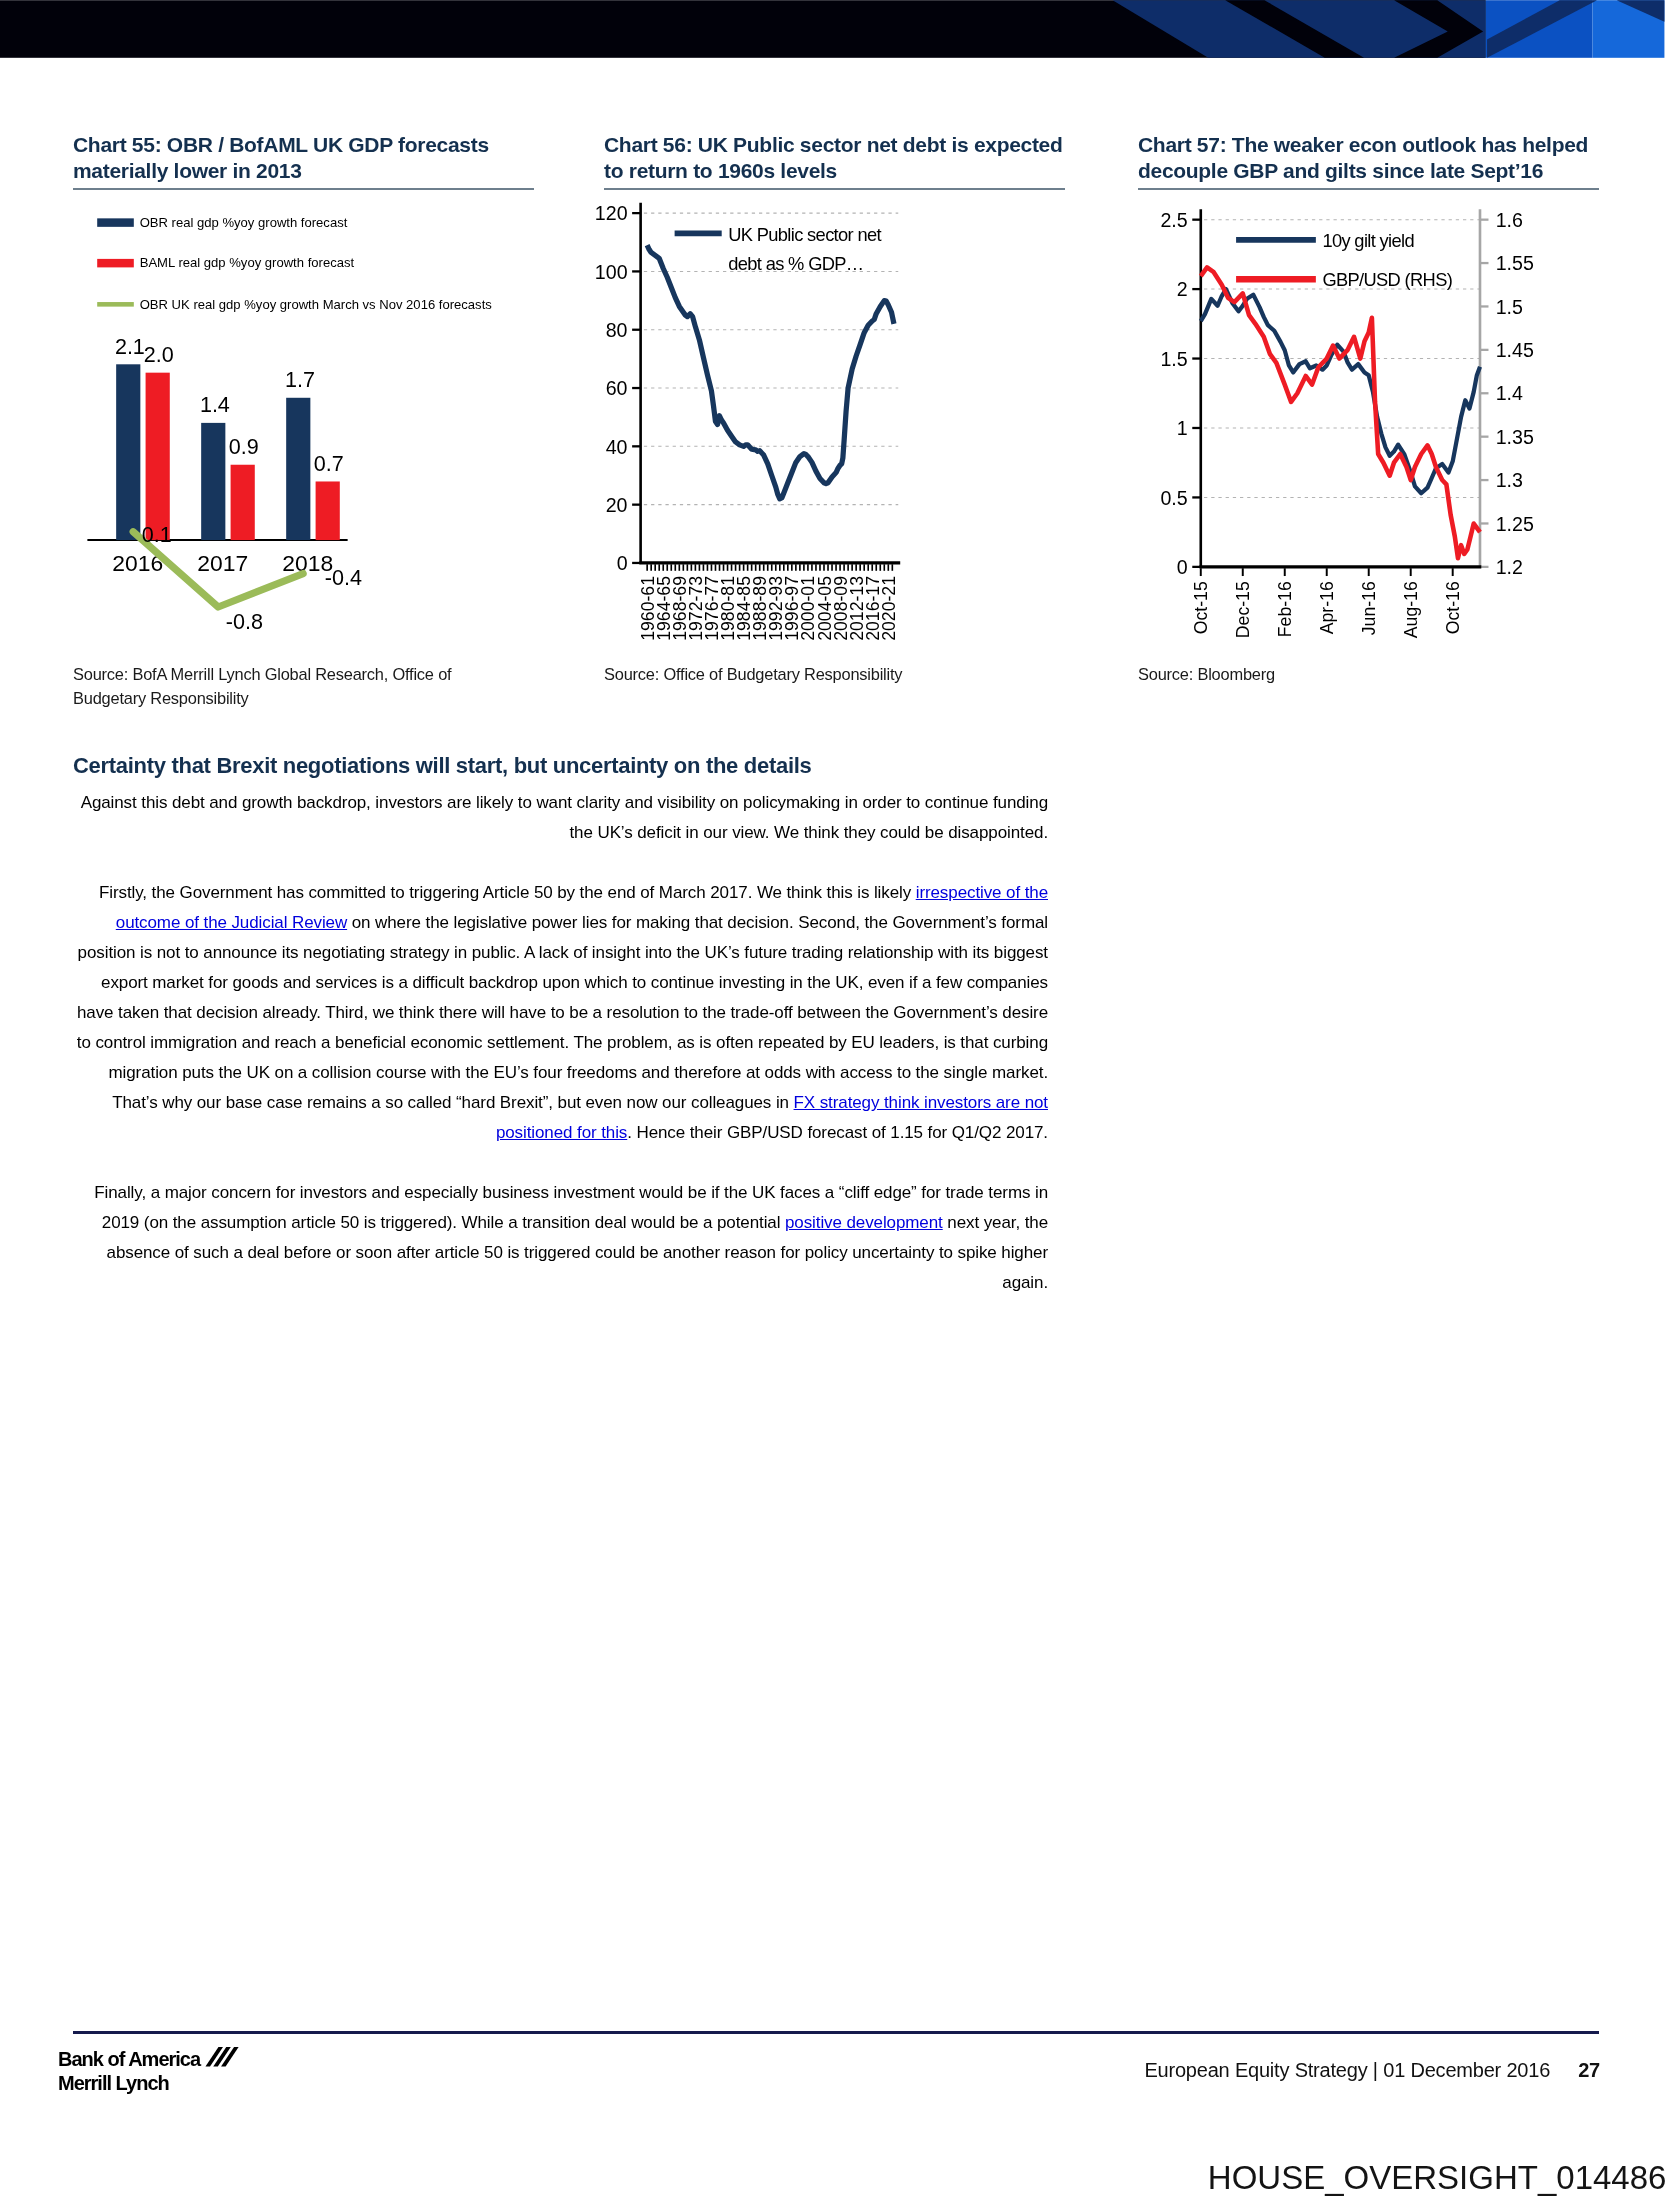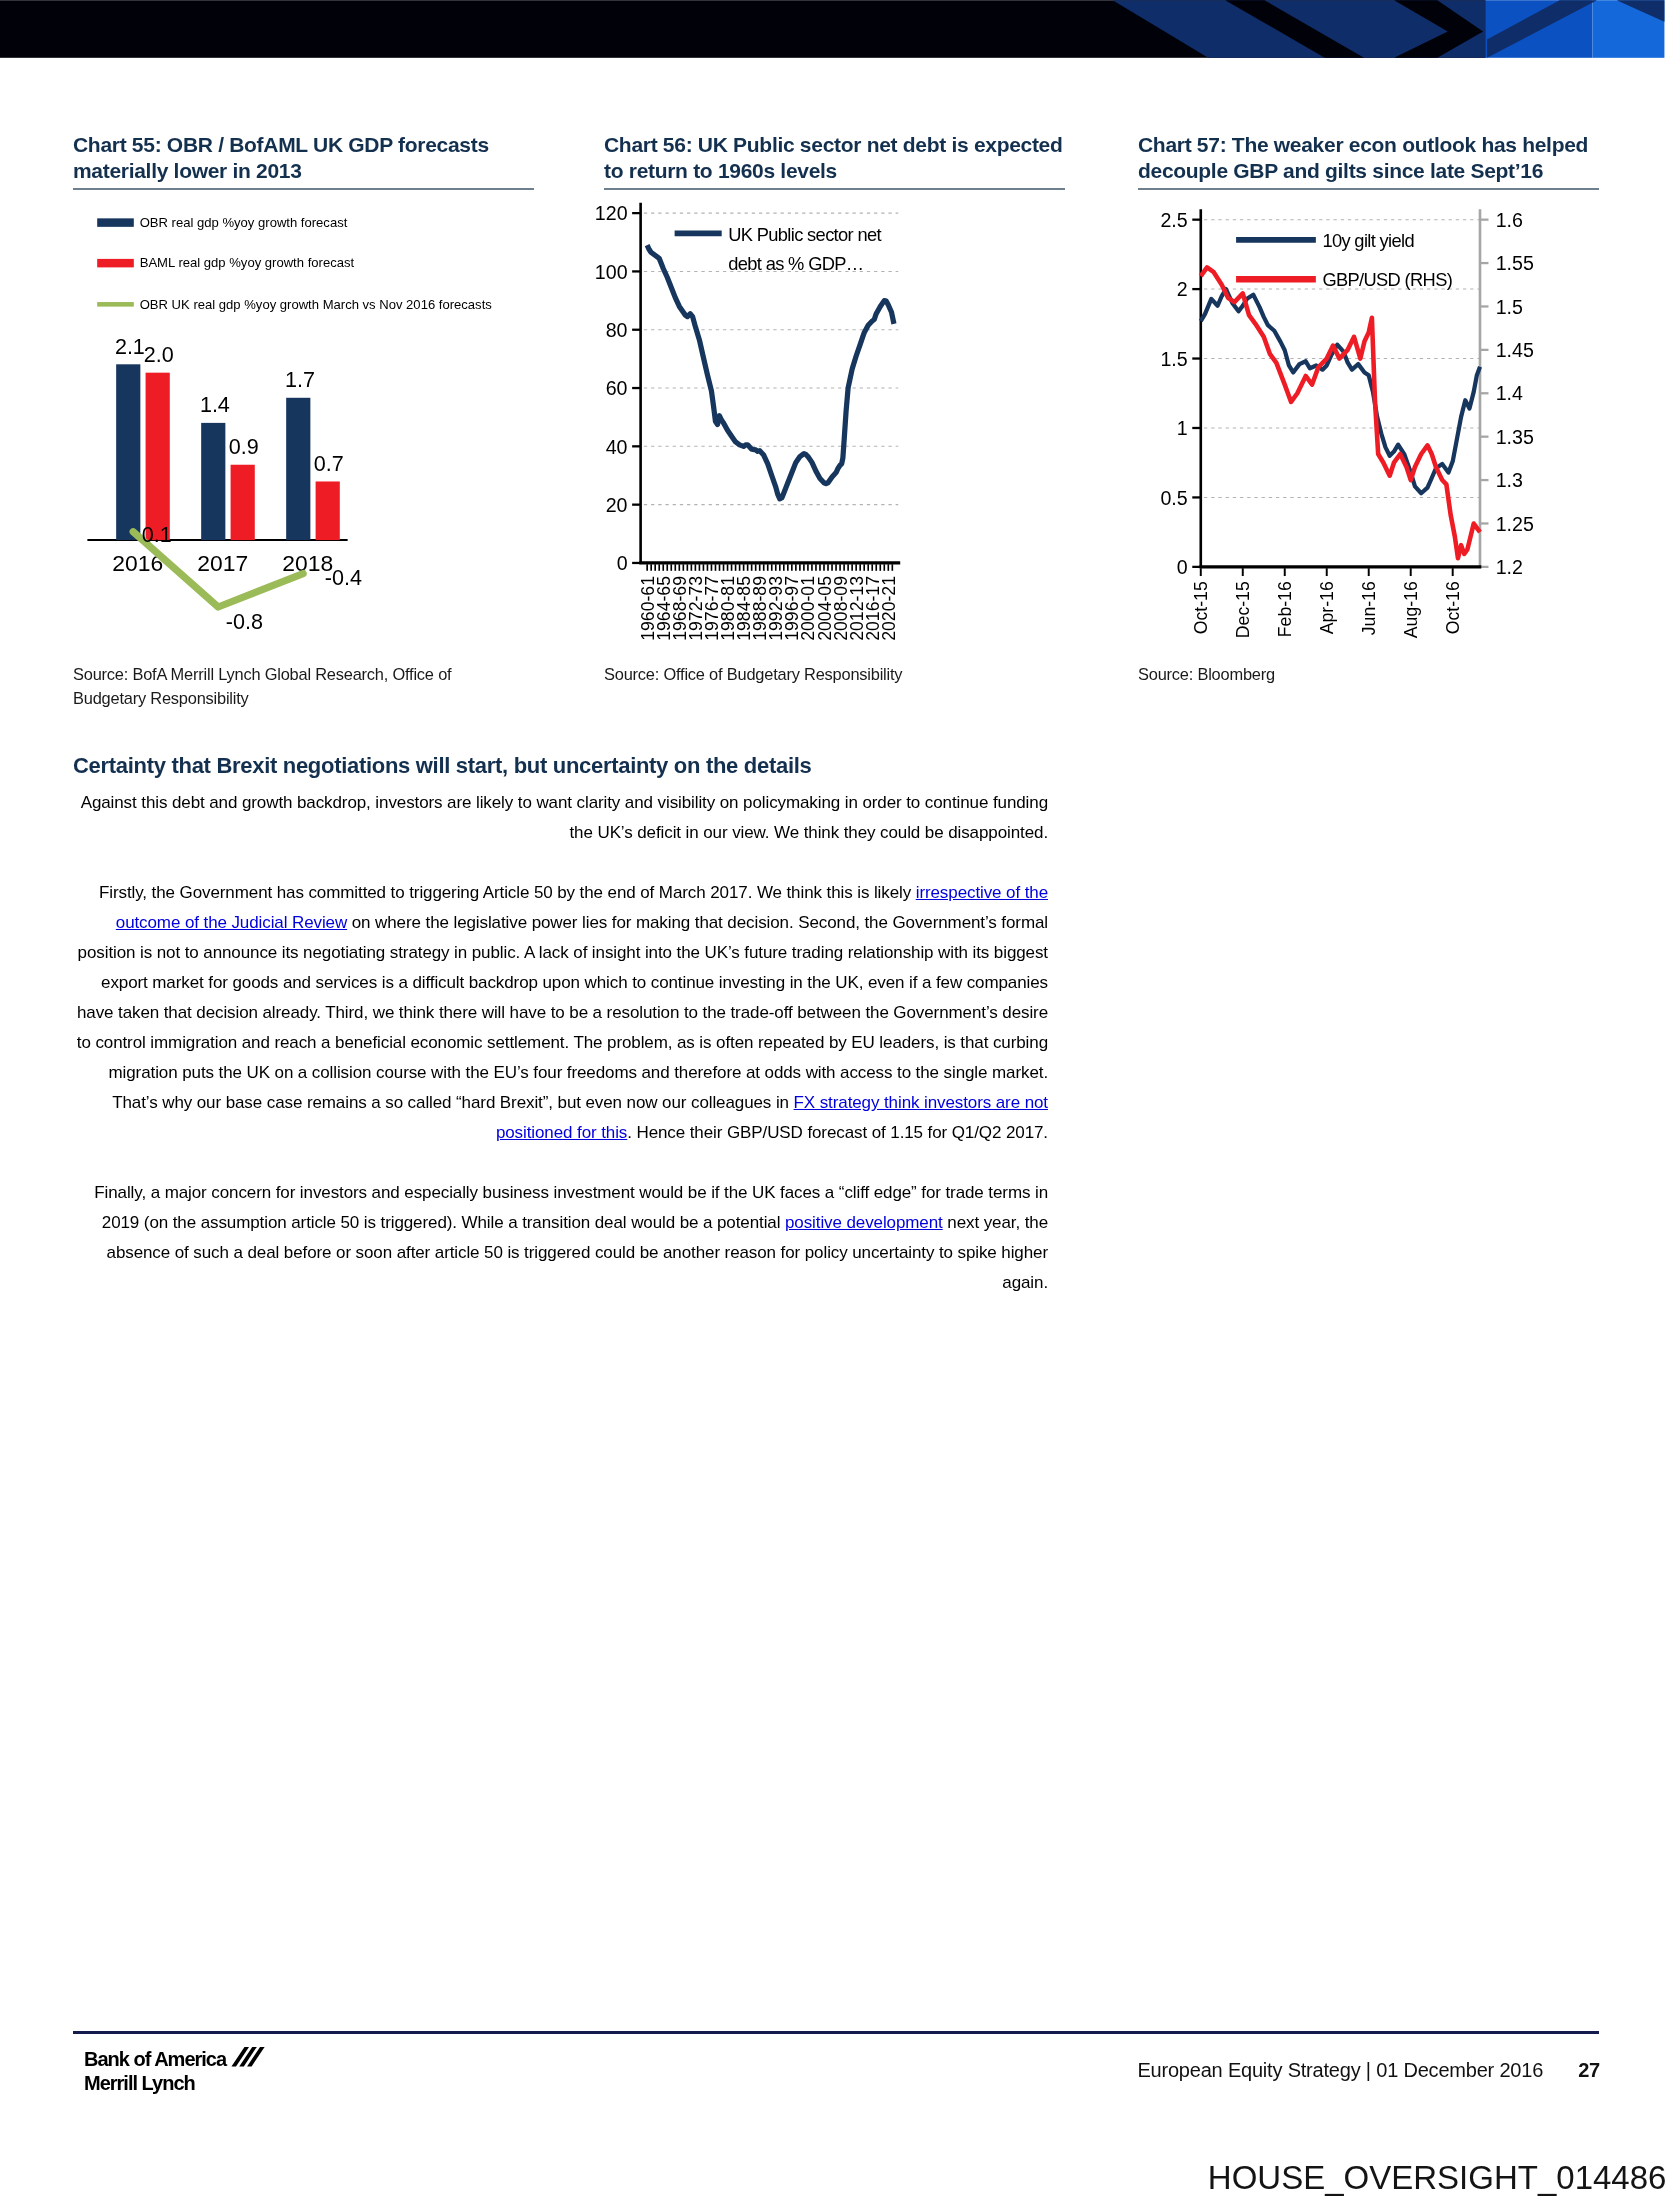--- a/index.html
+++ b/index.html
@@ -15,27 +15,27 @@
   svg text{font-family:"Liberation Sans",sans-serif;}
   .chart-source{font-size:16.4px;line-height:24px;color:#1a1a1a;letter-spacing:-0.2px;
                 margin-top:3.9px;width:452px;}
   .body-text{position:absolute;left:73px;top:753px;width:975px;color:#000;}
   .body-text h2{font-size:22px;line-height:26px;margin:0 0 9.2px 0;color:#14304f;
                 letter-spacing:-0.3px;}
   .body-text p{font-size:17px;line-height:30px;margin:0 0 30px 0;letter-spacing:-0.1px;text-align:right;}
   .body-text p.gap-lg{}
   .body-text a.link{color:#0000dd;text-decoration:underline;cursor:pointer;}
   .footer-rule{position:absolute;left:73px;top:2031px;width:1526px;height:3.3px;background:#151a4d;}
-  .logo{position:absolute;left:84px;top:2048px;color:#000;}
+  .logo{position:absolute;left:58px;top:2048px;color:#000;}
   .logo-line{display:flex;align-items:flex-start;}
   .logo-text{font-size:20px;font-weight:bold;letter-spacing:-1px;line-height:23.6px;}
   .logo .flag{margin-left:3.9px;margin-top:-5.2px;}
   .pub-line{position:absolute;right:69px;top:2059px;font-size:20px;color:#111;
             letter-spacing:-0.2px;white-space:nowrap;}
-  .pub-line .pageno{font-weight:bold;margin-left:35px;}
+  .pub-line .pageno{font-weight:bold;margin-left:28px;}
   .watermark{position:absolute;right:2.6px;top:2159px;font-size:33px;color:#141414;
              letter-spacing:0px;white-space:nowrap;}
 </style>
 </head>
 <body>
 
 <div class="page">
 
   <div class="topbar">
     <svg id="hdr-art" width="1669" height="58" viewBox="0 0 2550 88">

